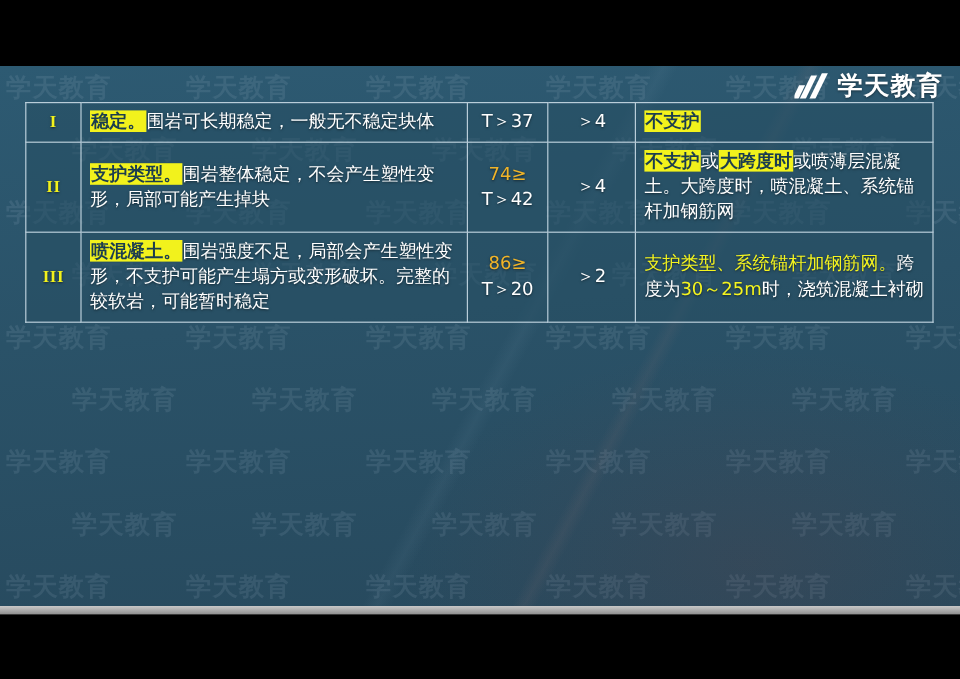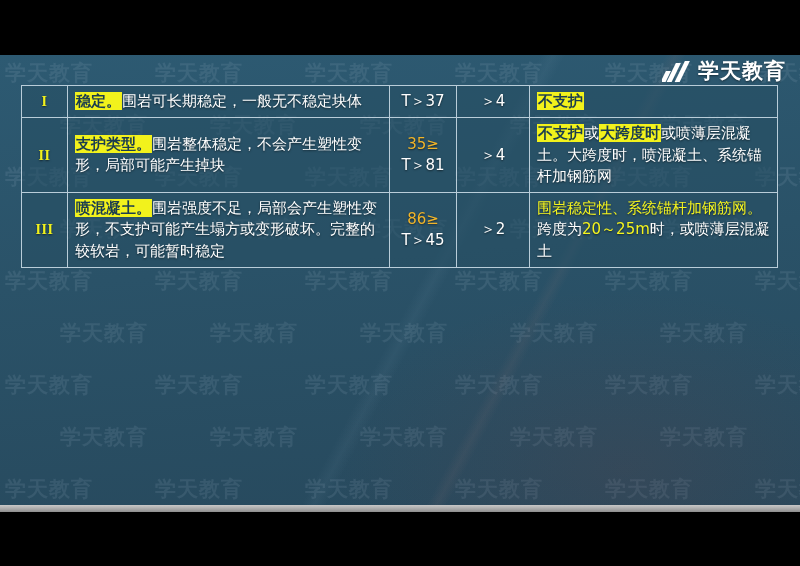--- a/index.html
+++ b/index.html
@@ -260,38 +260,38 @@
           <td class="ctr">＞4</td>
           <td class="mid"><span class="hl">不支护</span></td>
         </tr>
 
         <tr>
           <td class="ctr"><span class="roman">II</span></td>
           <td class="mid">
             <span class="hl">支护类型。</span><span>围岩整体稳定，不会产生塑性变形，局部可能产生掉块</span>
           </td>
           <td class="ctr">
-            <span class="ln o">35≥</span>
-            <span class="ln">T＞81</span>
+            <span class="ln o">74≥</span>
+            <span class="ln">T＞42</span>
           </td>
           <td class="ctr">＞4</td>
           <td class="mid"><span class="hl">不支护</span><span class="w">或</span><span class="hl">大跨度时</span><span class="w">或喷薄层混凝土。大跨度时，喷混凝土、系统锚杆加钢筋网</span></td>
         </tr>
 
         <tr>
           <td class="ctr"><span class="roman">III</span></td>
           <td class="mid">
             <span class="hl">喷混凝土。</span><span>围岩强度不足，局部会产生塑性变形，不支护可能产生塌方或变形破坏。完整的较软岩，可能暂时稳定</span>
           </td>
           <td class="ctr">
             <span class="ln o">86≥</span>
-            <span class="ln">T＞45</span>
+            <span class="ln">T＞20</span>
           </td>
           <td class="ctr">＞2</td>
-          <td class="mid"><span class="y">围岩稳定性、系统锚杆加钢筋网。</span><span class="w">跨度为</span><span class="y">20～25m</span><span class="w">时，或喷薄层混凝土</span></td>
+          <td class="mid"><span class="y">支护类型、系统锚杆加钢筋网。</span><span class="w">跨度为</span><span class="y">30～25m</span><span class="w">时，浇筑混凝土衬砌</span></td>
         </tr>
       </tbody>
     </table>
 
   </div>
 
   <div id="graybar"></div>
 </div>
 
 </body></html>

